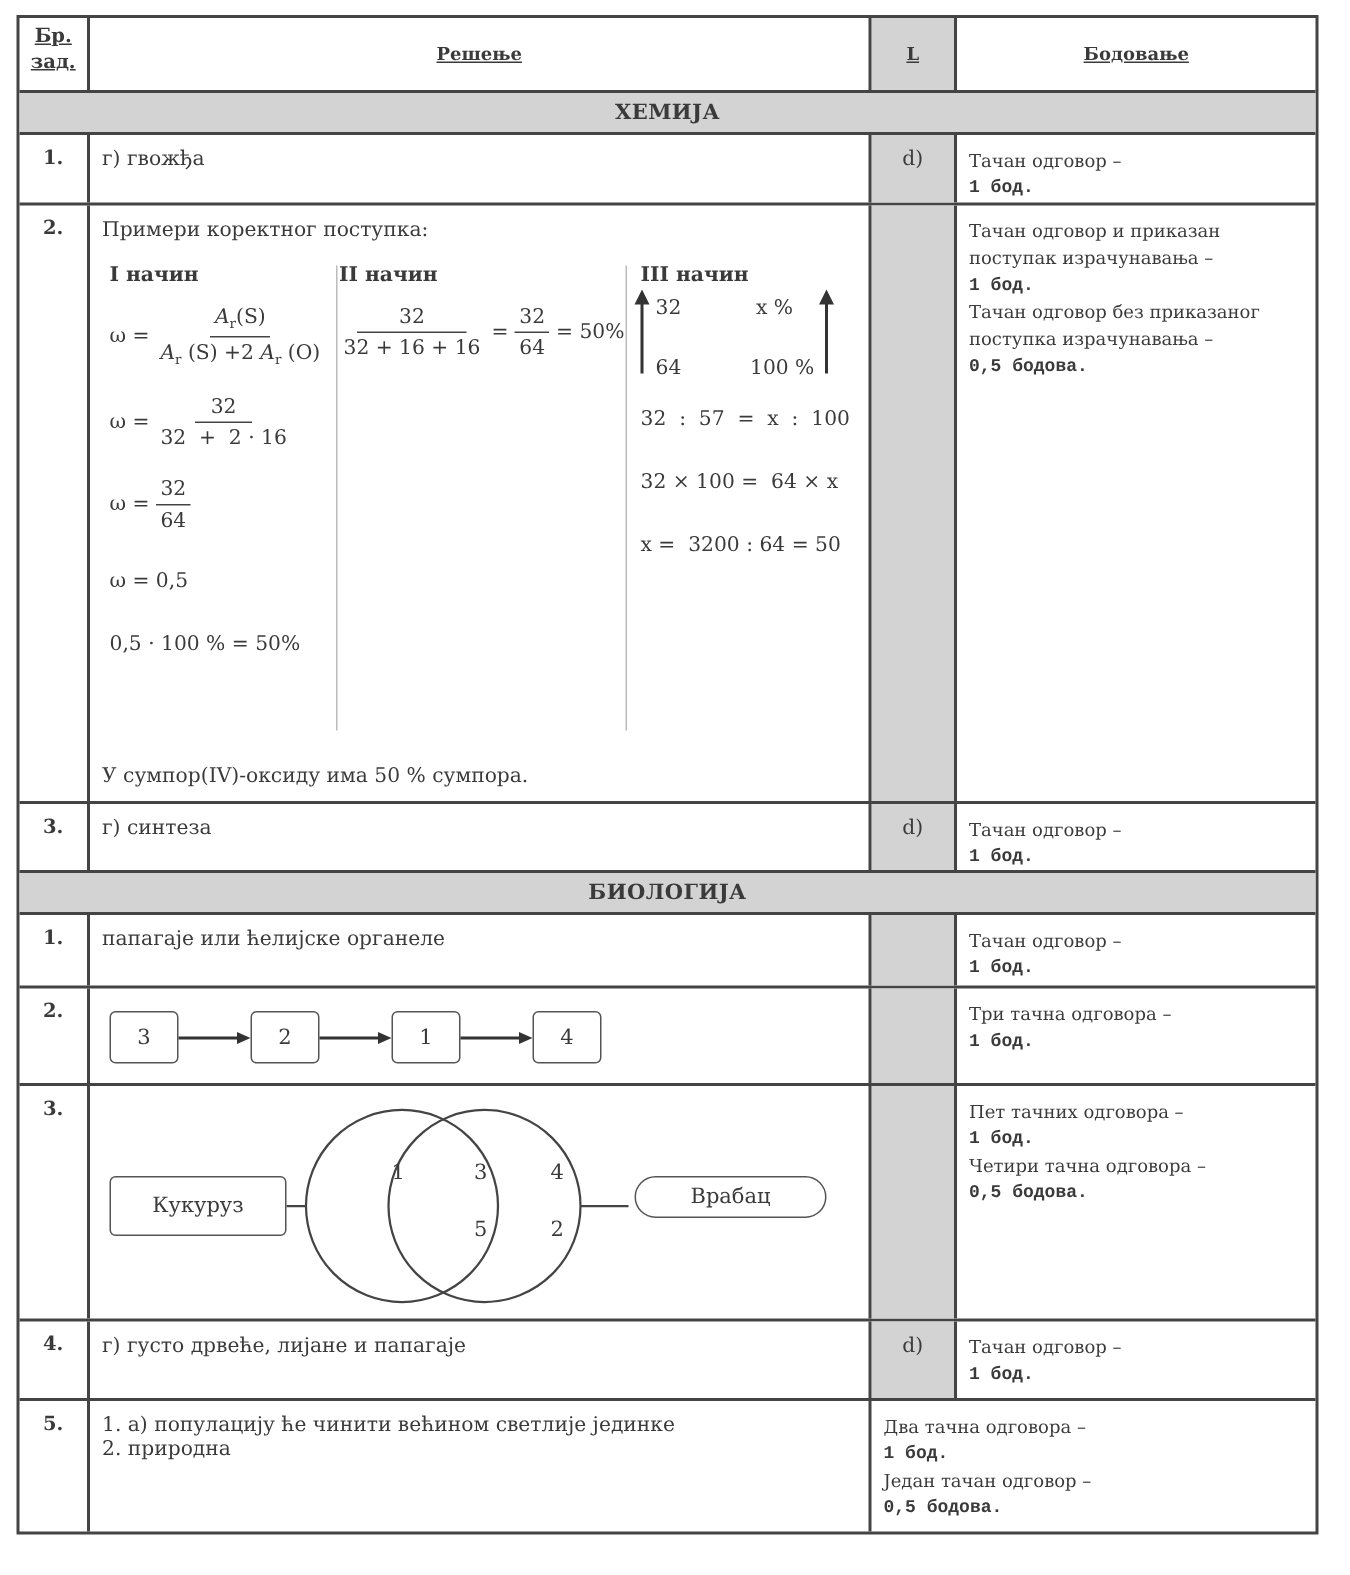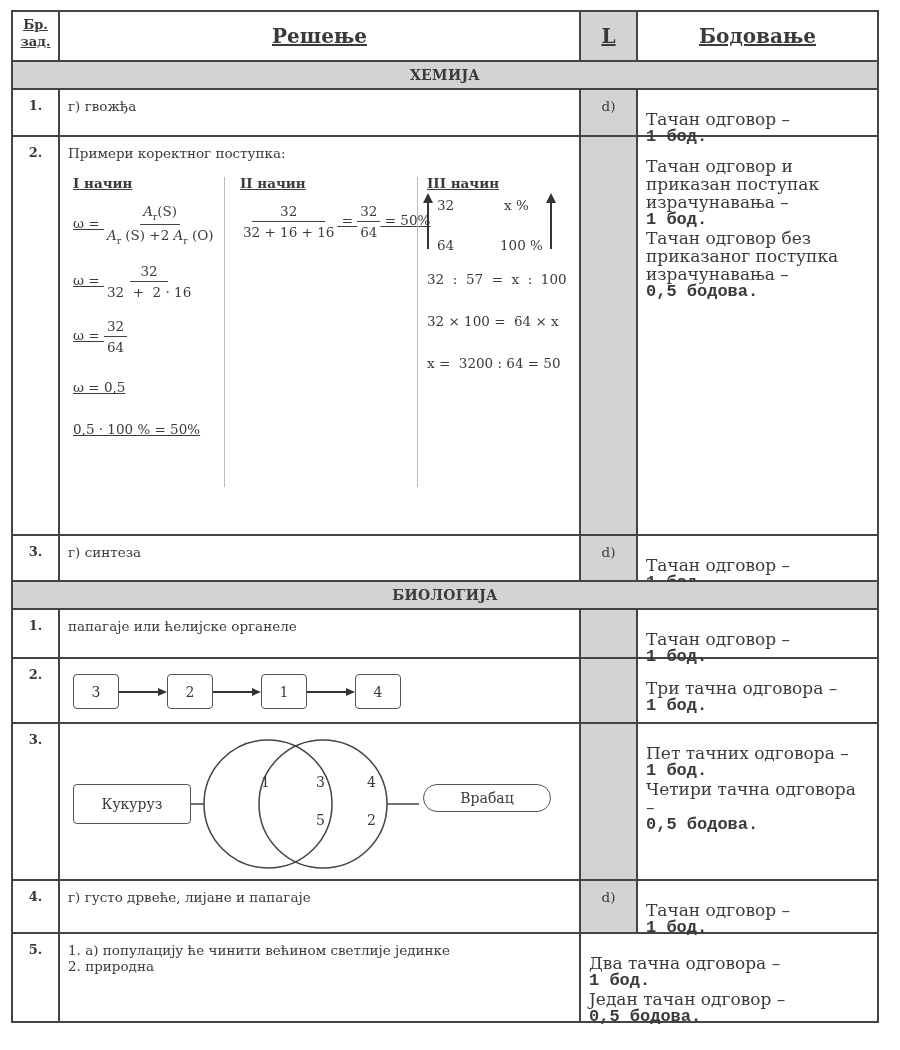--- a/index.html
+++ b/index.html
@@ -3,29 +3,29 @@
 <meta charset="utf-8">
 <style>
   html, body { margin: 0; padding: 0; background: #ffffff; }
   body { width: 900px; height: 1050px; position: relative; font-family: "DejaVu Serif", "Liberation Serif", serif; color: #3a3a3a; }
   .tbl { position: absolute; left: 11px; top: 10px; width: 868px; border: 2px solid #444; box-sizing: border-box; }
   .row { position: relative; display: flex; border-bottom: 2px solid #444; box-sizing: border-box; }
   .row:last-child { border-bottom: none; }
   .c1 { width: 47px; border-right: 2px solid #444; box-sizing: border-box; text-align: center; font-weight: bold; font-size: 13px; padding-top: 8px; }
   .c2 { width: 521px; border-right: 2px solid #444; box-sizing: border-box; padding: 8px 8px 0 8px; font-size: 13.5px; position: relative; }
   .c3 { width: 57px; border-right: 2px solid #444; box-sizing: border-box; background: #d3d3d3; text-align: center; font-size: 13.5px; padding-top: 8px; }
-  .c4 { flex: 1; box-sizing: border-box; padding: 20px 8px 0 8px; font-size: 17px; line-height: 18px; }
+  .c4 { flex: 1; box-sizing: border-box; padding: 8px 8px 0 8px; font-size: 12px; line-height: 18px; }
   .hdr .c1 { padding-top: 4px; line-height: 17px; }
-  .hdr .c2, .hdr .c3, .hdr .c4 { font-weight: bold; text-align: right; display: flex; align-items: center; justify-content: center; padding: 0; font-size: 20px; }
+  .hdr .c2, .hdr .c3, .hdr .c4 { font-weight: bold; text-align: right; display: flex; align-items: center; justify-content: center; padding: 0; font-size: 12px; }
   .band { background: #d3d3d3; height: 28px; justify-content: center; align-items: center; font-weight: bold; font-size: 14px; letter-spacing: 0.3px; }
   .b { font-weight: bold; font-family: Liberation Mono, monospace; }
   .frac { display: inline-flex; flex-direction: column; align-items: center; vertical-align: middle; }
   .frac .n { border-bottom: 1.5px solid #444; padding: 0 3px 2px 3px; }
   .frac .d { padding: 2px 3px 0 3px; }
-  .method { position: absolute; top: 38px; text-decoration: underline; }
+  .method { position: absolute; top: 38px; }
   .mh { font-weight: bold; font-size: 13.5px; margin-bottom: 12px; }
   .vline { position: absolute; width: 1px; background: #bbb; }
   .box { position: absolute; border: 1.5px solid #555; border-radius: 4px; background: #fff; display: flex; align-items: center; justify-content: center; font-size: 14px; box-sizing: border-box; }
   .arrow-line { position: absolute; height: 1.5px; background: #333; }
   .arrow-head { position: absolute; width: 0; height: 0; border-top: 4px solid transparent; border-bottom: 4px solid transparent; border-left: 9px solid #333; }
   .venn-num { position: absolute; font-size: 14px; }
   .math-line { position: absolute; font-size: 13.5px; white-space: nowrap; }
 </style>
 </head>
 <body>
@@ -81,21 +81,21 @@
             <span class="n">32</span>
             <span class="d">64</span>
           </span>
         </div>
         <div style="margin-top:24px;">ω = 0,5</div>
         <div style="margin-top:26px;">0,5 · 100 % = 50%</div>
       </div>
 
       <div class="vline" style="left:164px; top:40px; height:310px;"></div>
 
-      <div class="method" style="left:180px; width:190px;">
+      <div class="method" style="left:166px; width:190px;">
         <div class="mh">II начин</div>
         <div style="white-space:nowrap;">
           <span class="frac">
             <span class="n" style="padding:0 28px 2px 28px;">32</span>
             <span class="d">32 + 16 + 16</span>
           </span>
           <span>=</span>
           <span class="frac">
             <span class="n">32</span>
             <span class="d">64</span>
@@ -114,20 +114,21 @@
         <div style="position:absolute; left:119px; top:18px; width:0; height:0; border-left:5px solid transparent; border-right:5px solid transparent; border-bottom:10px solid #333;"></div>
         <div class="math-line" style="left:10px; top:22px;">32</div>
         <div class="math-line" style="left:77px; top:22px;">x %</div>
         <div class="math-line" style="left:10px; top:62px;">64</div>
         <div class="math-line" style="left:73px; top:62px;">100 %</div>
         <div class="math-line" style="left:0; top:96px; white-space:pre;">32  :  57  =  x  :  100</div>
         <div class="math-line" style="left:0; top:138px; white-space:pre;">32 × 100 =  64 × x</div>
         <div class="math-line" style="left:0; top:180px; white-space:pre;">x =  3200 : 64 = 50</div>
       </div>
 
+      <div style="position:absolute; left:8px; top:372px;">У сумпор(IV)-оксиду има 50 % сумпора.</div>
     </div>
     <div class="c3"></div>
     <div class="c4">
       <div>Тачан одговор и приказан поступак израчунавања –</div>
       <div class="b">1 бод.</div>
       <div>Тачан одговор без приказаног поступка израчунавања –</div>
       <div class="b">0,5 бодова.</div>
     </div>
   </div>
 

